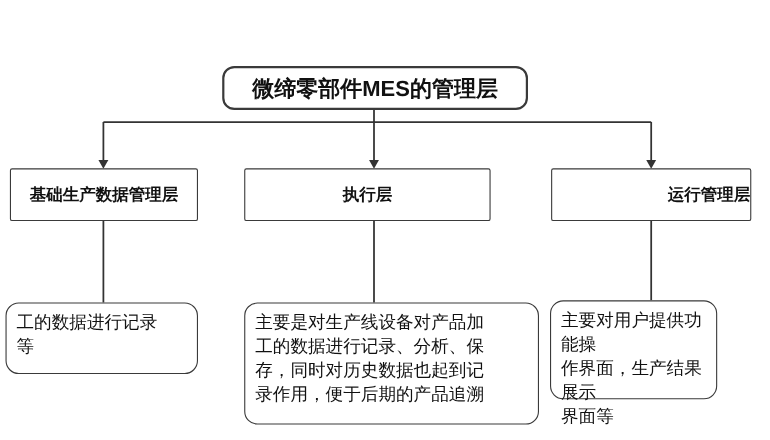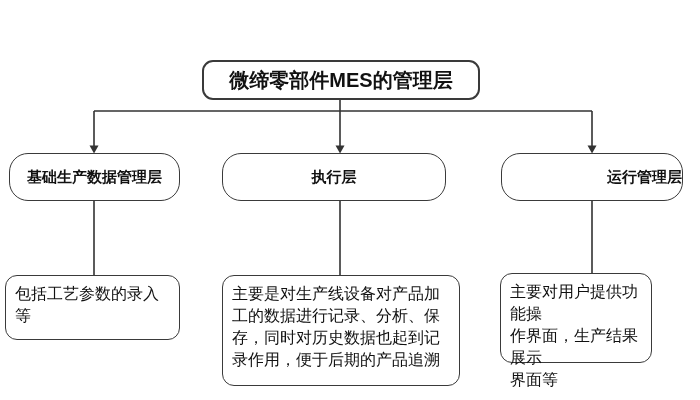--- a/index.html
+++ b/index.html
@@ -23,21 +23,21 @@
   }
   .connectors{
     position:absolute;
     left:0;top:0;
     width:700px;height:400px;
   }
   .box{
     position:absolute;
     background:var(--bg);
     border:1.6px solid var(--border);
-    border-radius:19px;
+    border-radius:2px;
     display:flex;
     align-items:center;
     justify-content:center;
     text-align:center;
   }
   .box.root{
     left:202px;top:16px;width:278px;height:40px;
     border-width:2px;
     border-radius:11px;
     font-size:20px;
@@ -56,21 +56,21 @@
     align-items:flex-start;
     justify-content:flex-start;
     text-align:left;
     font-size:16px;
     line-height:22px;
     padding:7px 8px 4px 9px;
     white-space:pre-line;
     border-radius:12px;
   }
   .box.desc-1{left:5px;top:275px;width:175px;height:65px;}
-  .box.desc-2{left:222px;top:275px;width:238px;height:111px;}
+  .box.desc-2{left:222px;top:275px;width:268px;height:111px;}
   .box.desc-3{left:500px;top:273px;width:152px;height:90px;}
 </style>
 </head>
 <body>
 
 <div class="canvas">
 
   <svg class="connectors" viewBox="0 0 700 400" xmlns="http://www.w3.org/2000/svg">
     <path d="M340,72 V147 M94,111 H592 M94,111 V147 M592,111 V147 M94,201 V275 M340,201 V275 M592,201 V273" fill="none" stroke="#333333" stroke-width="1.6"></path>
     <polygon points="89.5,145.5 98.5,145.5 94,153.5" fill="#333333"></polygon>
@@ -86,21 +86,21 @@
     <span>基础生产数据管理层</span>
   </div>
   <div class="box mid mid-2">
     <span>执行层</span>
   </div>
   <div class="box mid mid-3">
     <span>运行管理层</span>
   </div>
 
   <div class="box desc desc-1">
-    <span>包括工艺参数的录入
+    <span>工的数据进行记录
 等</span>
   </div>
   <div class="box desc desc-2">
     <span>主要是对生产线设备对产品加
 工的数据进行记录、分析、保
 存，同时对历史数据也起到记
 录作用，便于后期的产品追溯</span>
   </div>
   <div class="box desc desc-3">
     <span>主要对用户提供功能操

